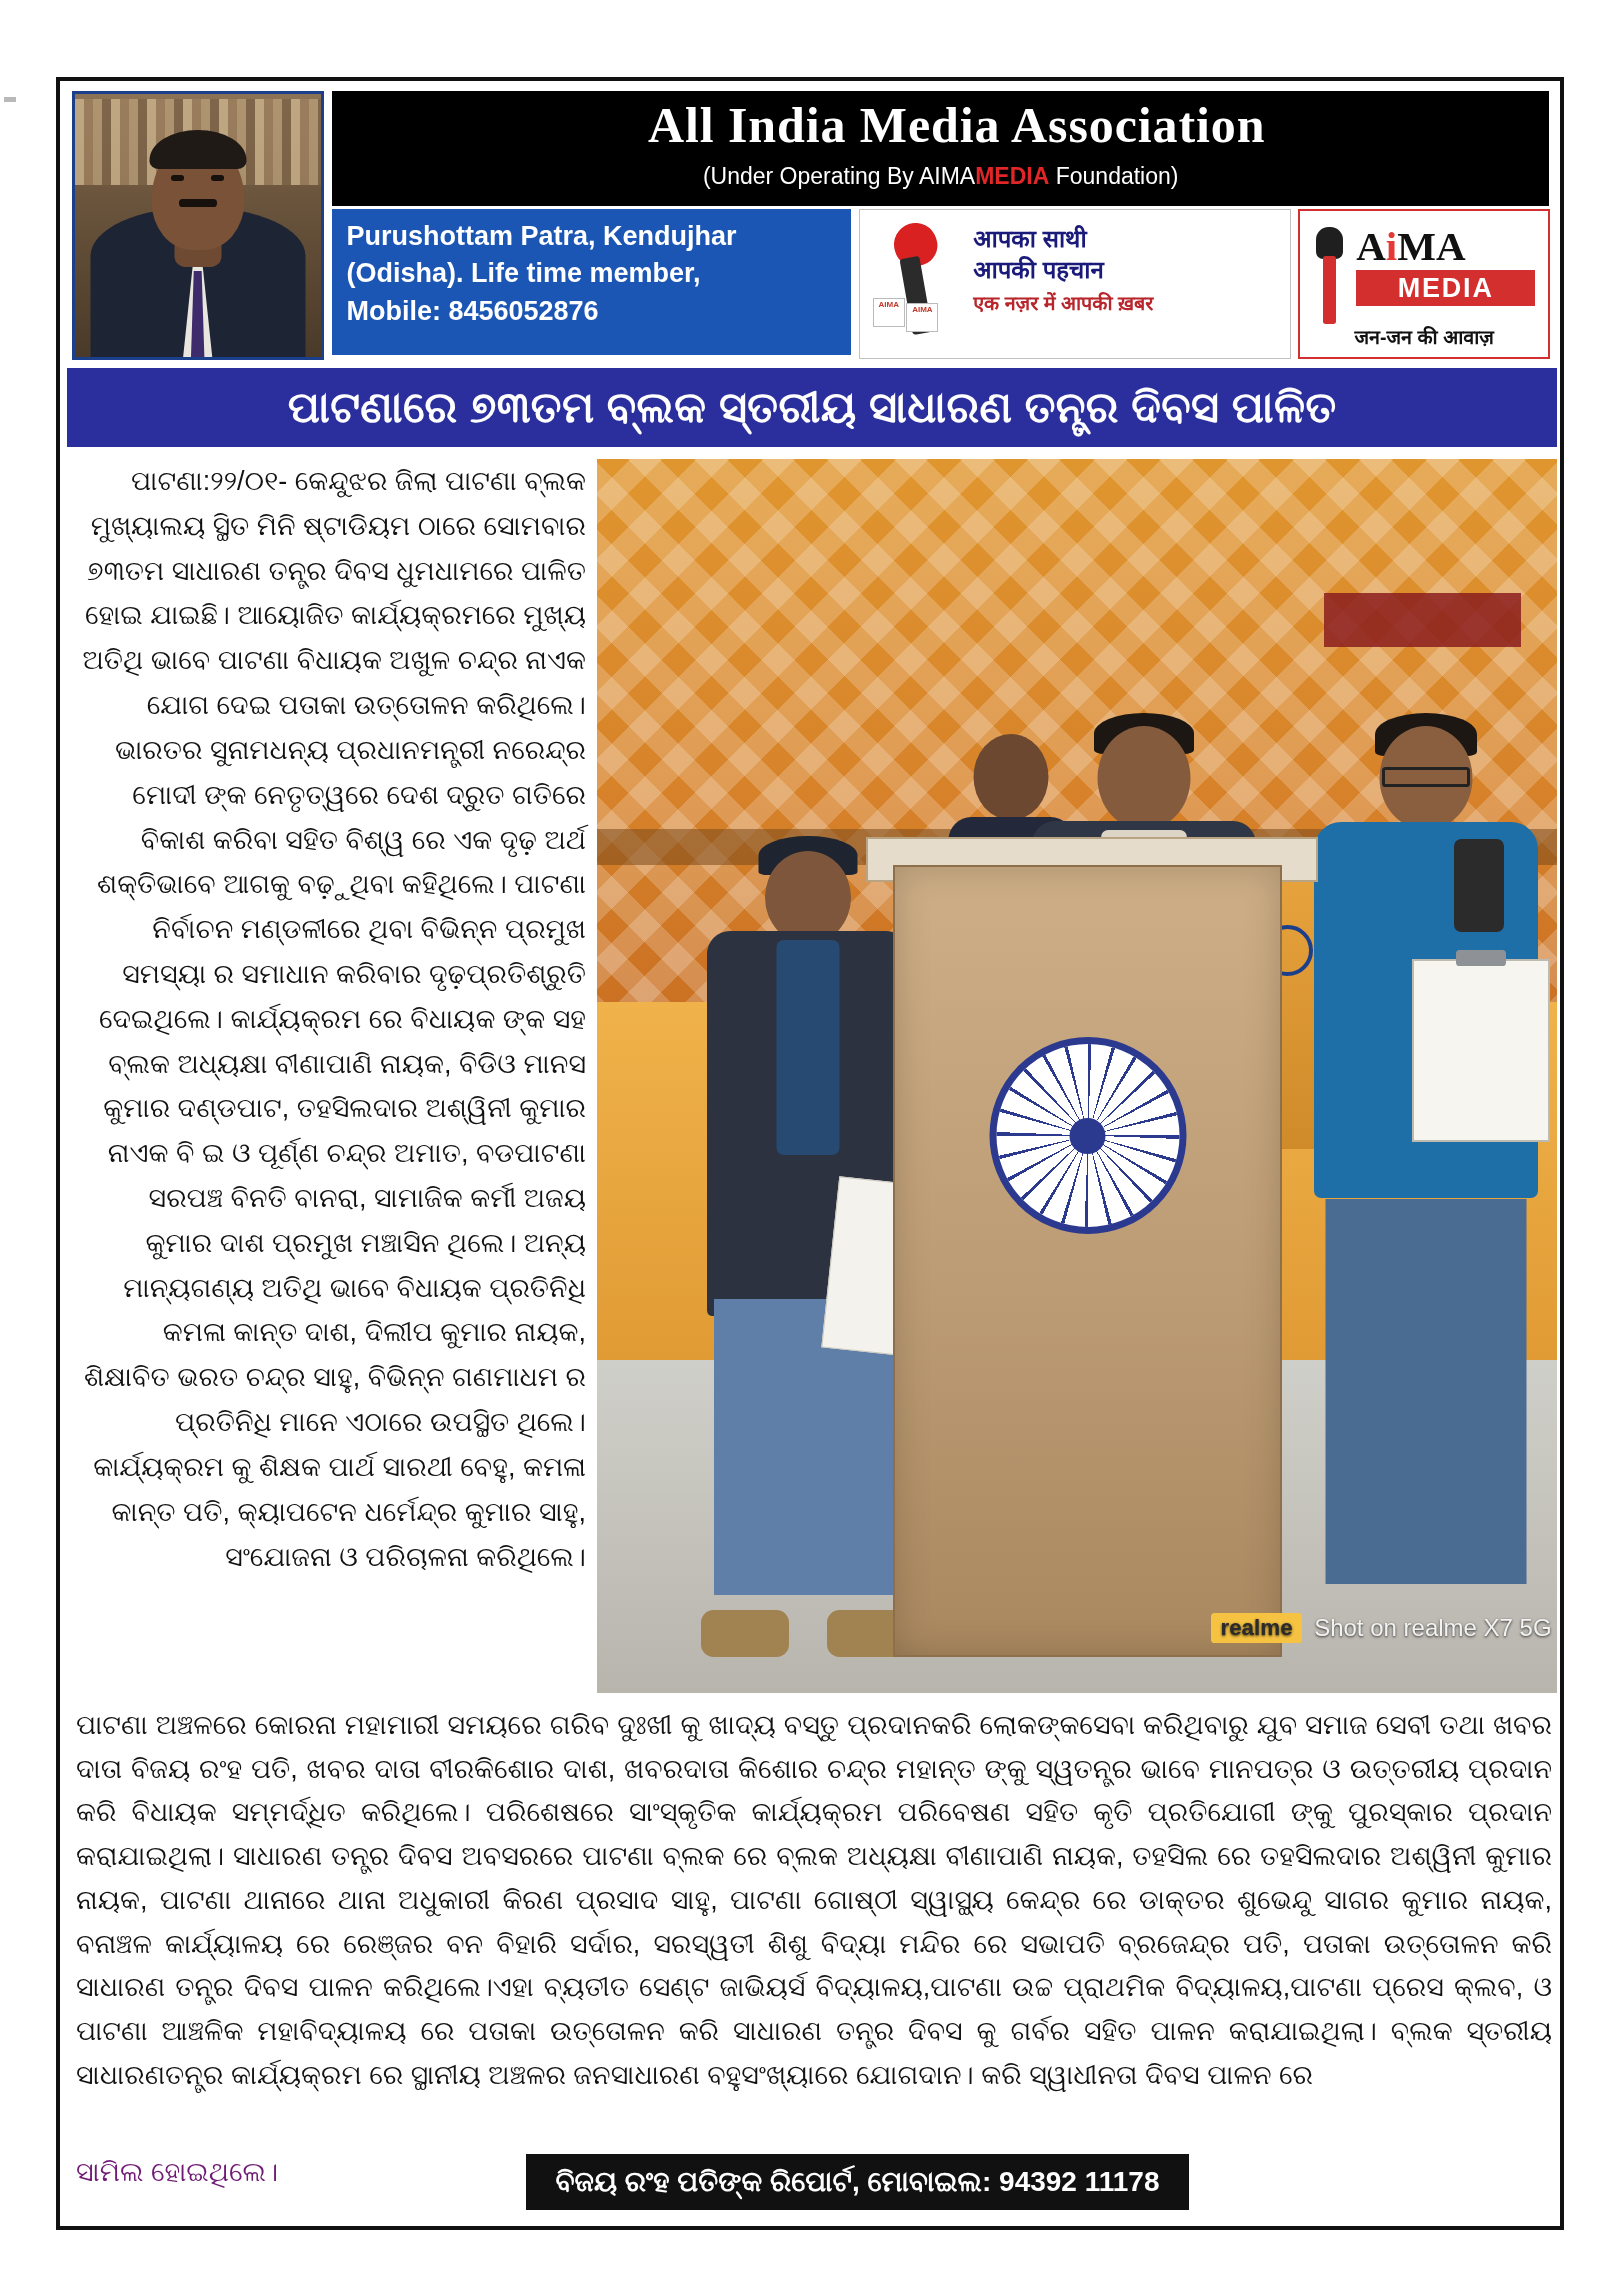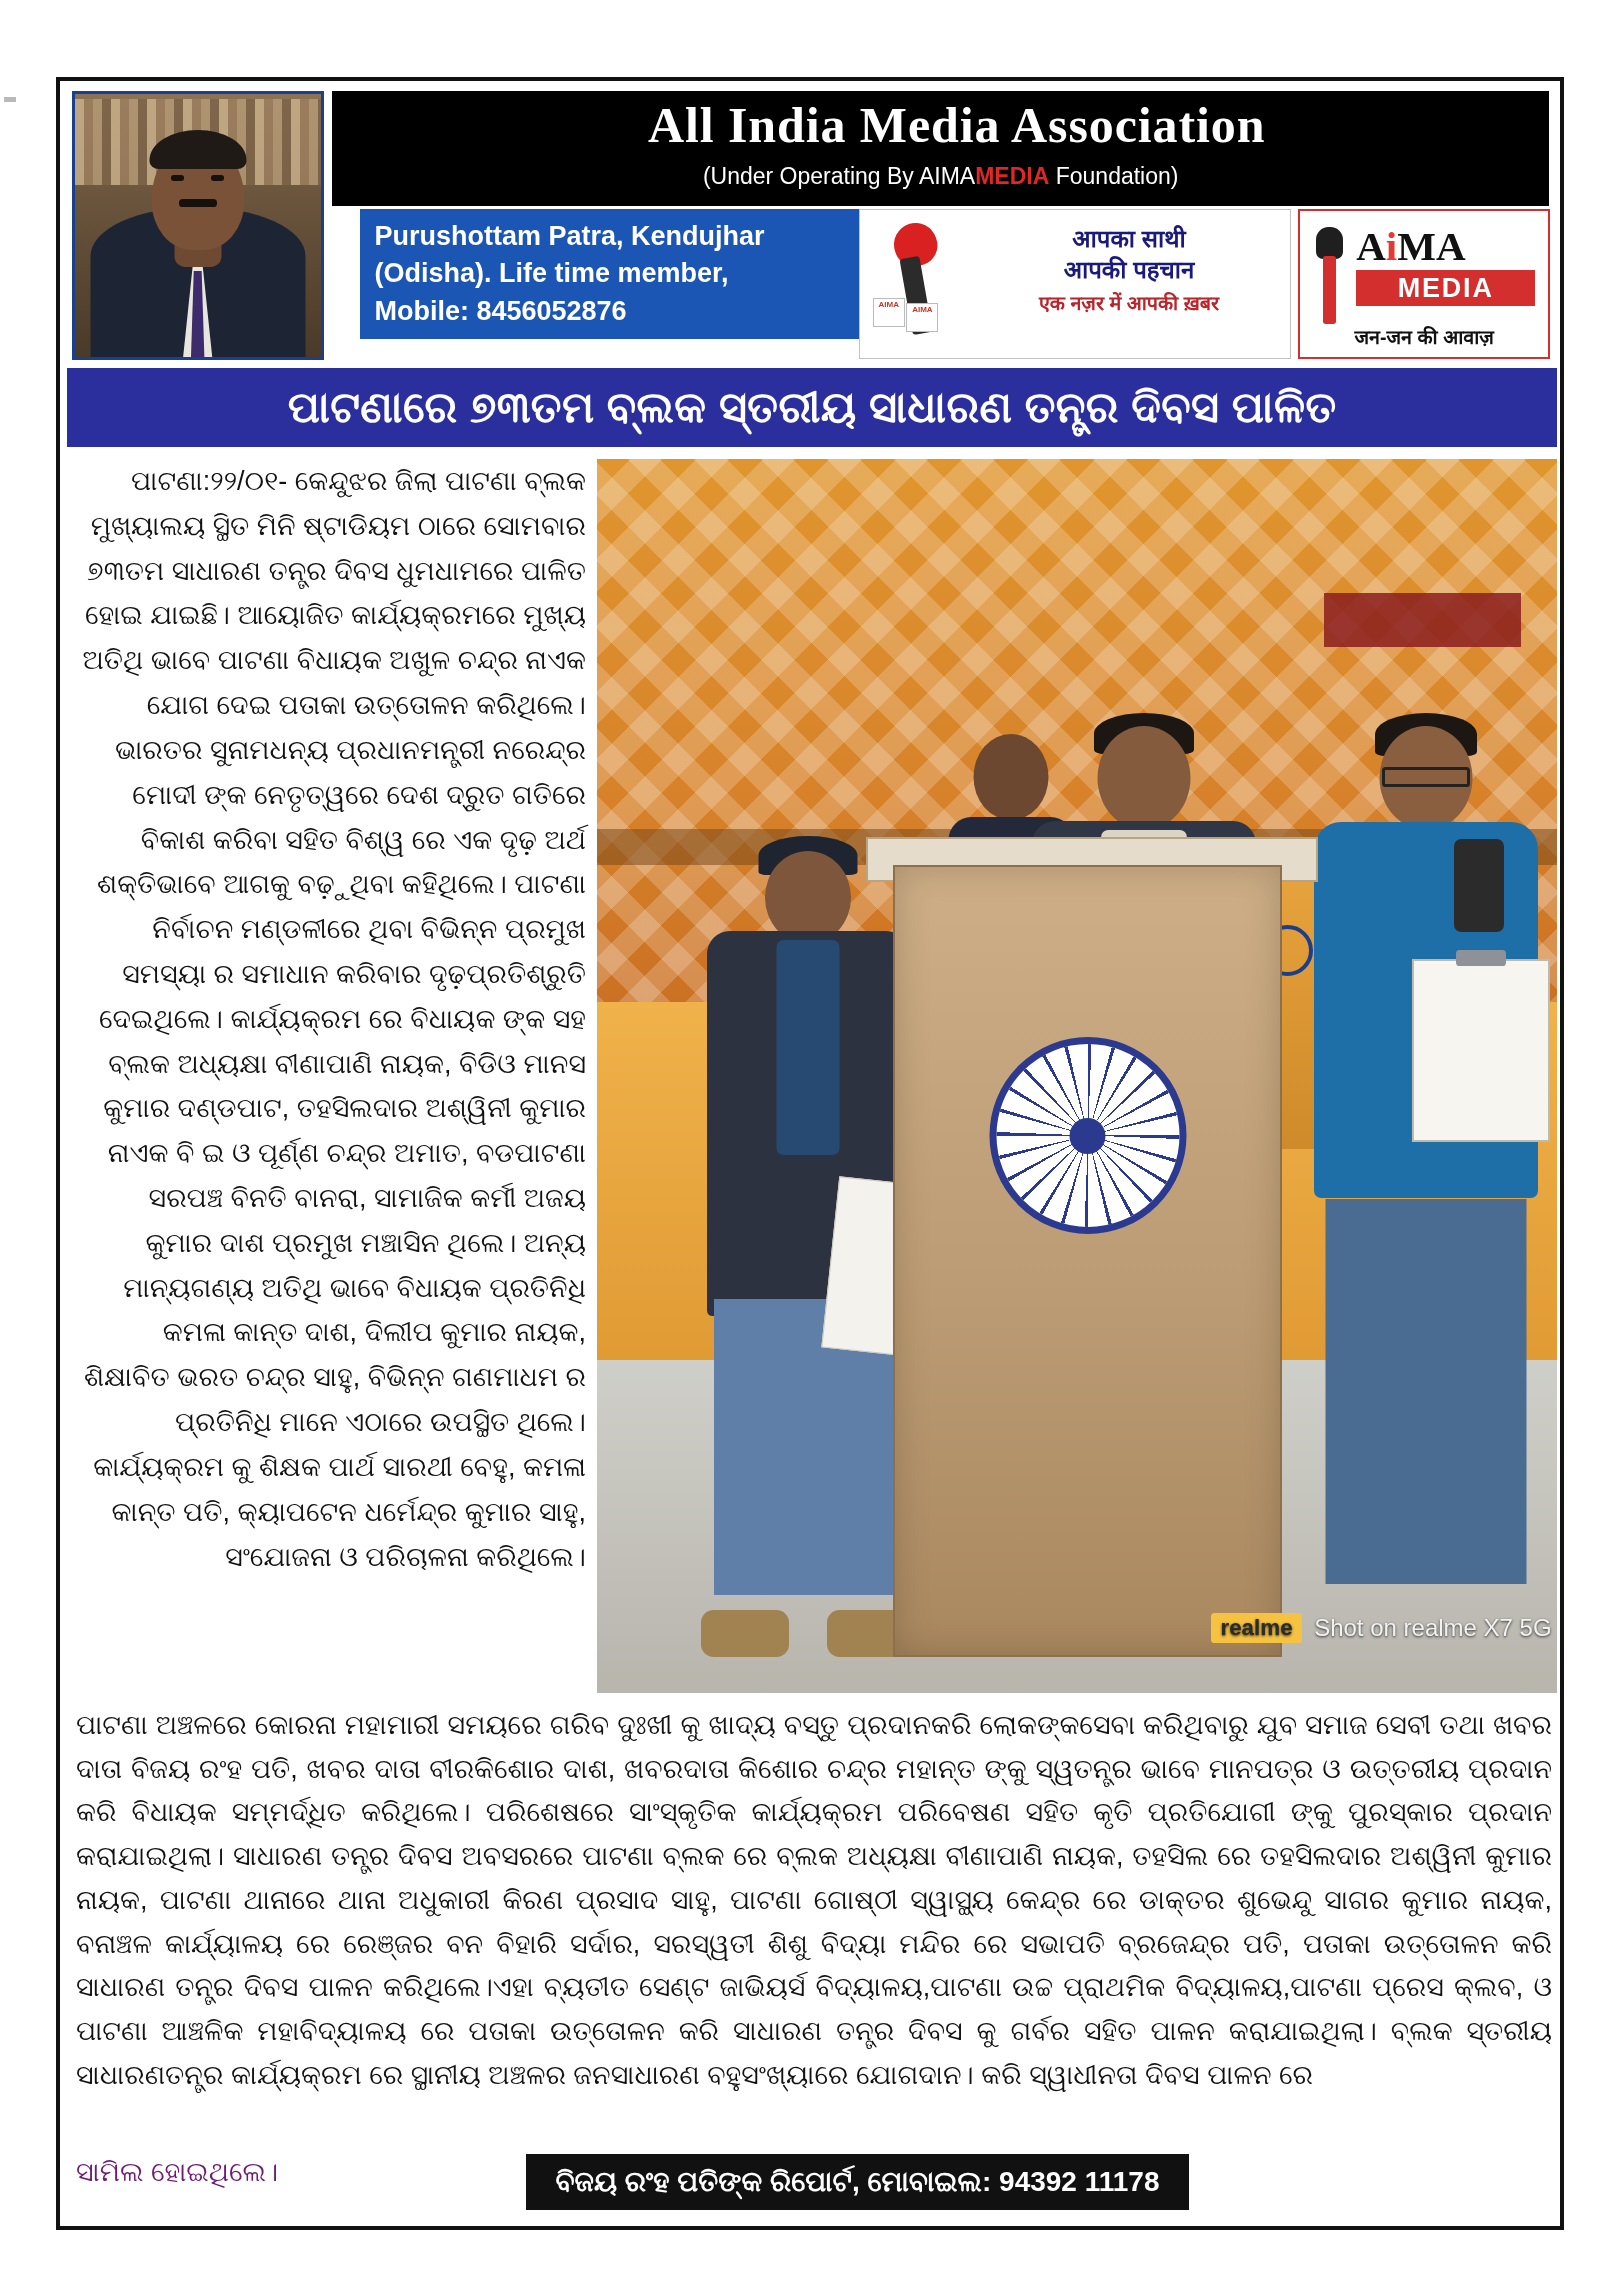--- a/index.html
+++ b/index.html
@@ -144,26 +144,25 @@
     text-align: center;
     font-size: 23px;
   }
   .banner .sub .red { color: #e02626; font-weight: bold; }
 
   
   .info-blue {
     position: absolute;
     left: 265px; top: 121px;
     width: 519px;
-    height: 130px;
+    height: 146px;
     background: #1b56b5;
     color: #ffffff;
     box-sizing: border-box;
     padding: 9px 10.7px 0 14.3px;
-    margin-left: 28px;
   }
   .info-blue div {
     font-size: 27px;
     font-weight: bold;
     line-height: 1.38;
     white-space: nowrap;
   }
 
   
   .slogan {
@@ -194,21 +193,20 @@
     text-align: center; line-height: 11.6px;
   }
   .slogan .mic .cube1 { left: 5.4px; top: 77px; }
   .slogan .mic .cube2 { left: 39px; top: 82px; }
   .slogan .txt {
     position: absolute; left: 113px; top: 12.5px; right: 5.4px;
     color: #1a1a7a;
     font-size: 24px;
     font-weight: bold;
     line-height: 1.32;
-    text-align: center;
   }
   .slogan .txt .l3 { color: #b8252b; font-size: 19.7px; margin-top: 3.6px; }
 
   
   .aima-logo {
     position: absolute;
     left: 1231px; top: 121px;
     width: 252px;
     height: 150px;
     background: #ffffff;

